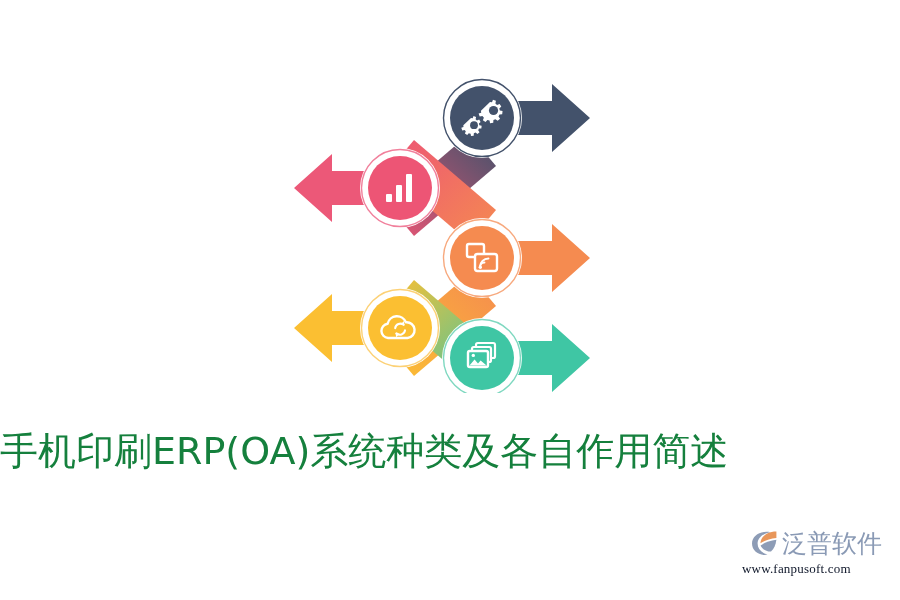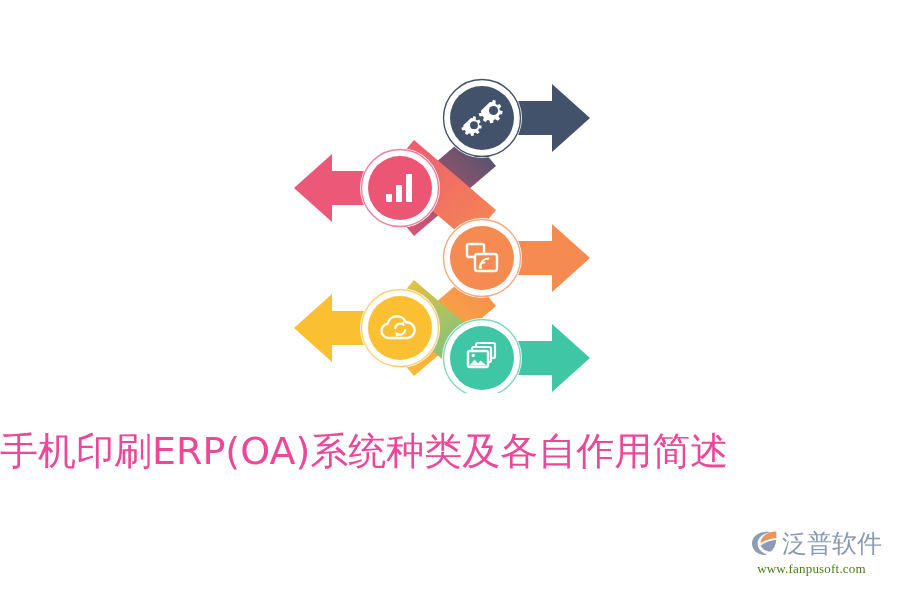--- a/index.html
+++ b/index.html
@@ -40,21 +40,21 @@
   .title {
     position: absolute;
     left: 0;
     top: 423px;
     width: 720px;
     text-align: center;
     font-size: 38px;
     line-height: 56px;
     letter-spacing: 0px;
     font-weight: 400;
-    color: #ec4899;
+    color: #15803d;
     font-family: "DejaVu Sans", "Liberation Sans", sans-serif;
     white-space: nowrap;
   }
 
   
   .logo-block {
     position: absolute;
     right: 18px;
     bottom: 16px;
     width: 140px;
@@ -74,24 +74,24 @@
   }
   .logo-name {
     font-size: 25px;
     line-height: 30px;
     color: #8a9ab5;
     font-family: Liberation Sans, sans-serif;
     letter-spacing: 0px;
     white-space: nowrap;
   }
   .logo-url {
-    text-align: center;
+    text-align: left;
     font-size: 13px;
     line-height: 18px;
-    color: #4d7c0f;
+    color: #0f172a;
     font-family: "Liberation Serif", "DejaVu Serif", serif;
     letter-spacing: 0.2px;
     padding-right: 1px;
     white-space: nowrap;
   }
 </style>
 </head>
 <body>
 
 <div id="canvas">

